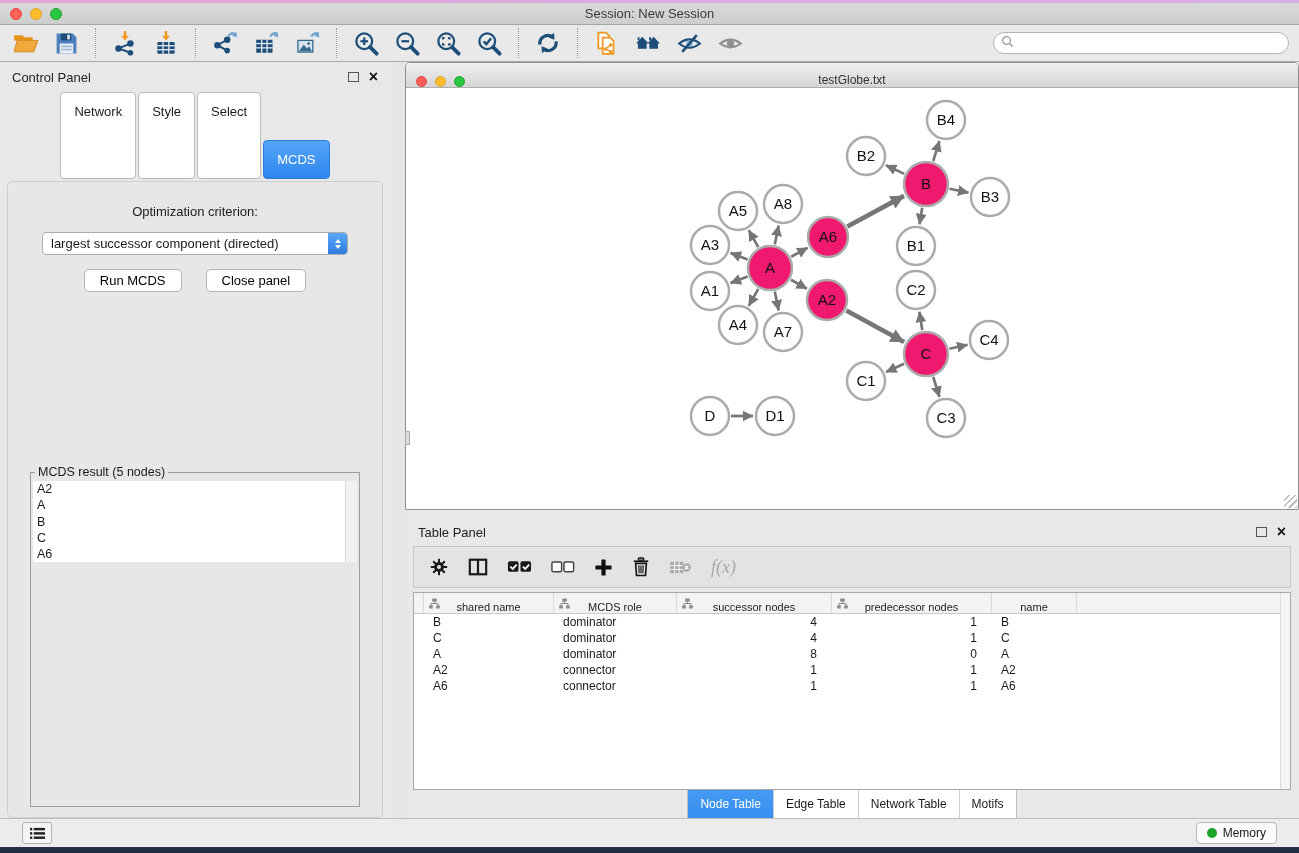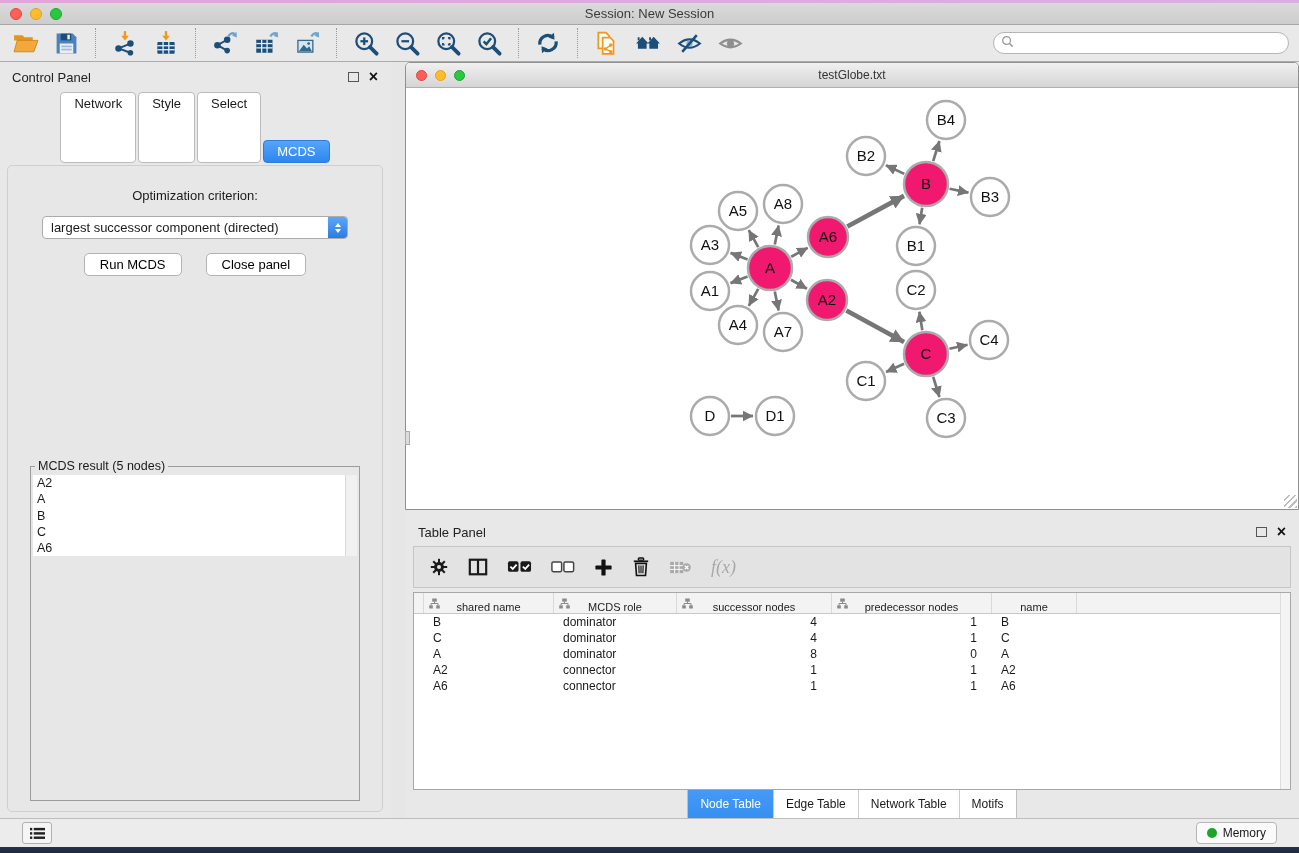--- a/index.html
+++ b/index.html
@@ -34,23 +34,23 @@
   .main { flex:1; display:flex; min-height:0; }
 
   
   .control-panel { width:390px; display:flex; flex-direction:column; background:#E8E8E8; }
   .cp-header { height:30px; display:flex; align-items:center; padding:0 12px; }
   .panel-title { font-size:13px; color:#222; }
   .panel-btns { margin-left:auto; display:flex; align-items:center; gap:10px; }
   .float-box { width:11px; height:10px; border:1.6px solid #555; display:inline-block; cursor:pointer; }
   .close-x { font-size:16px; font-weight:bold; color:#111; line-height:10px; cursor:pointer; }
   .cp-tabs { display:flex; justify-content:center; gap:2px; margin-bottom:2px; }
-  .cp-tab { font-size:13px; padding:3px 13px; background:#fff; border:1px solid #BBB; border-radius:4px; cursor:pointer; }
+  .cp-tab { font-size:13px; padding:11px 13px; background:#fff; border:1px solid #BBB; border-radius:4px; cursor:pointer; }
   .cp-tab.selected { background:linear-gradient(#55A6F8,#2E86EE); border-color:#2E7BDE; color:#fff;margin-top:48px; }
-  .cp-body { flex:1; margin:0 7px 6px 7px; border:1px solid #CFCFCF; border-radius:5px;
+  .cp-body { flex:1; margin:0 7px 0 7px; border:1px solid #CFCFCF; border-radius:5px;
              background:#E7E7E7; display:flex; flex-direction:column; align-items:center; min-height:0; }
   .opt-label { margin-top:22px; font-size:13px; }
   .dropdown { margin-top:13px; width:306px; height:23px; background:#fff; border:1px solid #ACACAC;
               border-radius:4px; display:flex; align-items:center; padding-left:8px; font-size:13px; cursor:pointer; }
   .dd-stepper { margin-left:auto; width:19px; height:21px; border-radius:0 3px 3px 0;
                 background:linear-gradient(#5AA8F8,#2E7BE0); display:flex; flex-direction:column;
                 align-items:center; justify-content:center; gap:2px; }
   .tri-up { width:0; height:0; border-left:3.5px solid transparent; border-right:3.5px solid transparent; border-bottom:4.5px solid #fff; }
   .tri-down { width:0; height:0; border-left:3.5px solid transparent; border-right:3.5px solid transparent; border-top:4.5px solid #fff; }
   .cp-buttons { margin-top:14px; display:flex; gap:24px; }
@@ -63,21 +63,21 @@
   .result-item { line-height:16.3px; padding-left:4px; font-size:12.5px; cursor:default; }
   .result-scroll { width:12px; background:#F1F1F1; border-left:1px solid #D8D8D8; }
 
   .v-gap { width:15px; background:#E6E6E6; }
 
   
   .right-col { flex:1; display:flex; flex-direction:column; min-width:0; }
   .network-window { height:448px; background:#fff; border:1px solid #8F8F8F; border-radius:5px 5px 0 0;
                     display:flex; flex-direction:column; position:relative; }
   .nw-titlebar { height:25px; background:linear-gradient(#F0F0F0,#D5D5D5); border-bottom:1px solid #AFAFAF;
-                 border-radius:4px 4px 0 0; position:relative; display:flex; align-items:center; }
+                 border-radius:4px 4px 0 0; position:relative; display:flex; align-items:flex-end; }
   .nw-titlebar .light { width:11px; height:11px; }
   .nw-title { position:absolute; left:0; right:0; text-align:center; font-size:12px; color:#333; }
   .nw-canvas { flex:1; position:relative; }
   .nw-canvas svg { display:block; width:100%; height:100%; }
   .grip { position:absolute; right:1px; bottom:1px; width:13px; height:13px;
           background:repeating-linear-gradient(135deg, transparent 0 3px, #BDBDBD 3px 4.5px); }
   .nw-left-nub { position:absolute; left:-1px; top:368px; width:5px; height:14px; background:#DCDCDC; border:1px solid #ABABAB; }
   .panel-gap { height:8px; }
 
   

